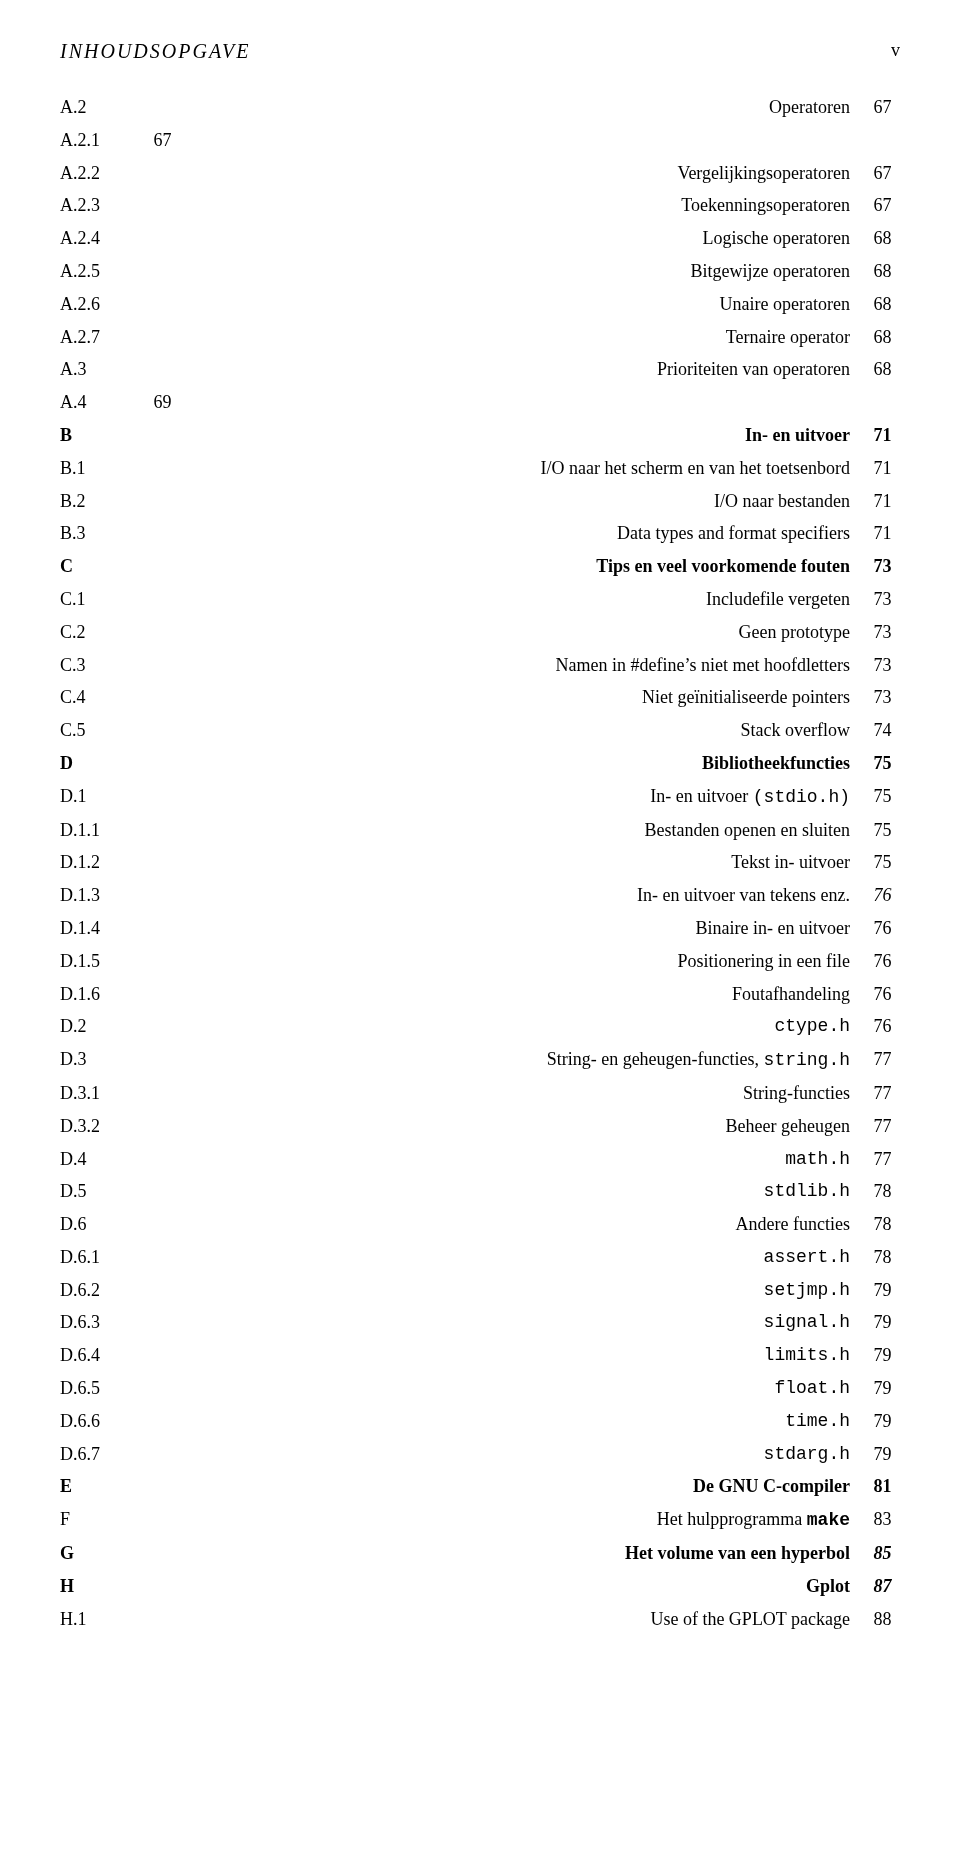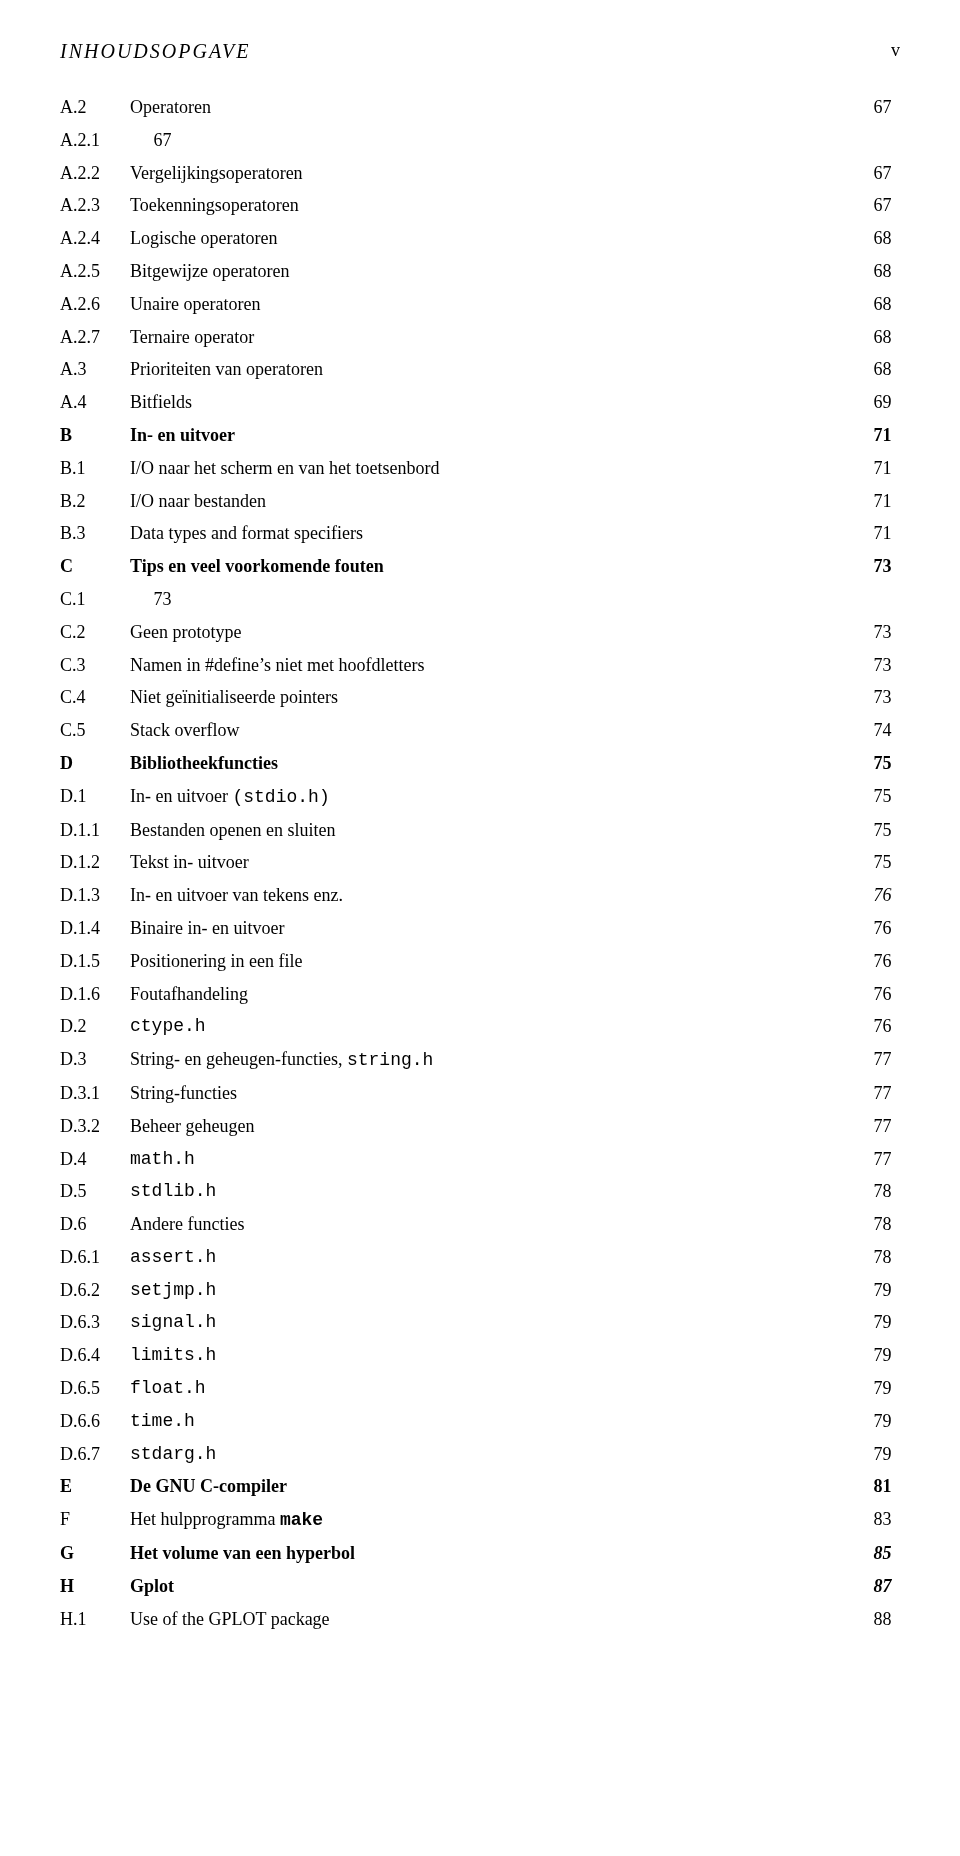--- a/index.html
+++ b/index.html
@@ -44,20 +44,21 @@
       line-height: 1.6;
     }
 
     .toc-section {
       min-width: 70px;
       flex-shrink: 0;
     }
 
     .toc-title {
       flex: 1;
+      text-align: right;
     }
 
     .toc-page {
       min-width: 50px;
       text-align: center;
       padding-left: 15px;
     }
 
     .toc-title.bold {
       font-weight: bold;
@@ -111,21 +112,20 @@
       <span class="toc-title">Ternaire operator</span>
       <span class="toc-page">68</span>
     </div>
     <div class="toc-entry">
       <span class="toc-section">A.3</span>
       <span class="toc-title">Prioriteiten van operatoren</span>
       <span class="toc-page">68</span>
     </div>
     <div class="toc-entry">
       <span class="toc-section">A.4</span>
-      <span class="toc-title">Bitfields</span>
       <span class="toc-page">69</span>
     </div>
     <div class="toc-entry">
       <span class="toc-section" style="font-weight: bold;">B</span>
       <span class="toc-title bold">In- en uitvoer</span>
       <span class="toc-page" style="font-weight: bold;">71</span>
     </div>
     <div class="toc-entry">
       <span class="toc-section">B.1</span>
       <span class="toc-title">I/O naar het scherm en van het toetsenbord</span>
@@ -141,20 +141,21 @@
       <span class="toc-title">Data types and format specifiers</span>
       <span class="toc-page">71</span>
     </div>
     <div class="toc-entry">
       <span class="toc-section" style="font-weight: bold;">C</span>
       <span class="toc-title bold">Tips en veel voorkomende fouten</span>
       <span class="toc-page" style="font-weight: bold;">73</span>
     </div>
     <div class="toc-entry">
       <span class="toc-section">C.1</span>
+      <span class="toc-title">Includefile vergeten</span>
       <span class="toc-page">73</span>
     </div>
     <div class="toc-entry">
       <span class="toc-section">C.2</span>
       <span class="toc-title">Geen prototype</span>
       <span class="toc-page">73</span>
     </div>
     <div class="toc-entry">
       <span class="toc-section">C.3</span>
       <span class="toc-title">Namen in #define’s niet met hoofdletters</span>

